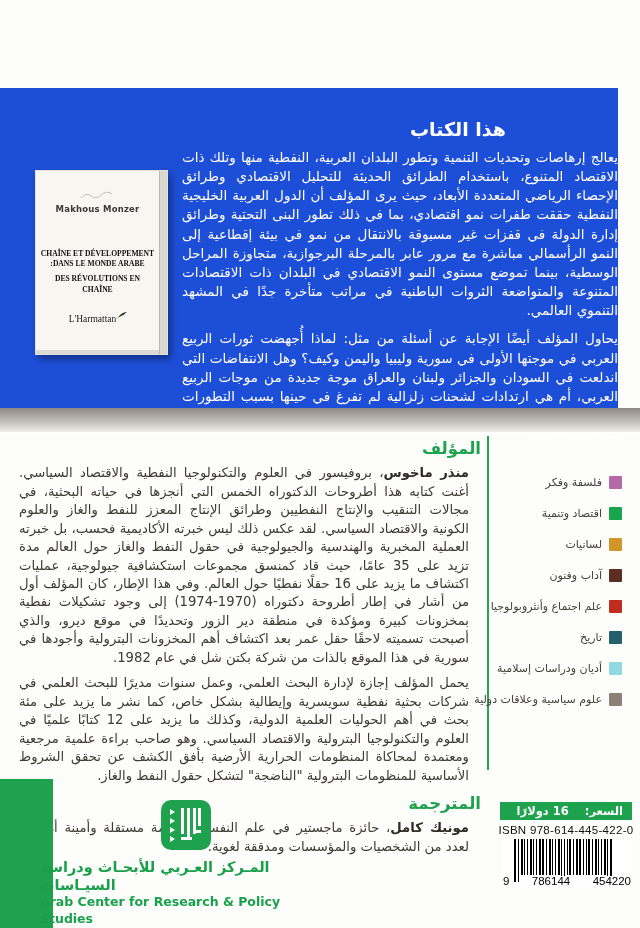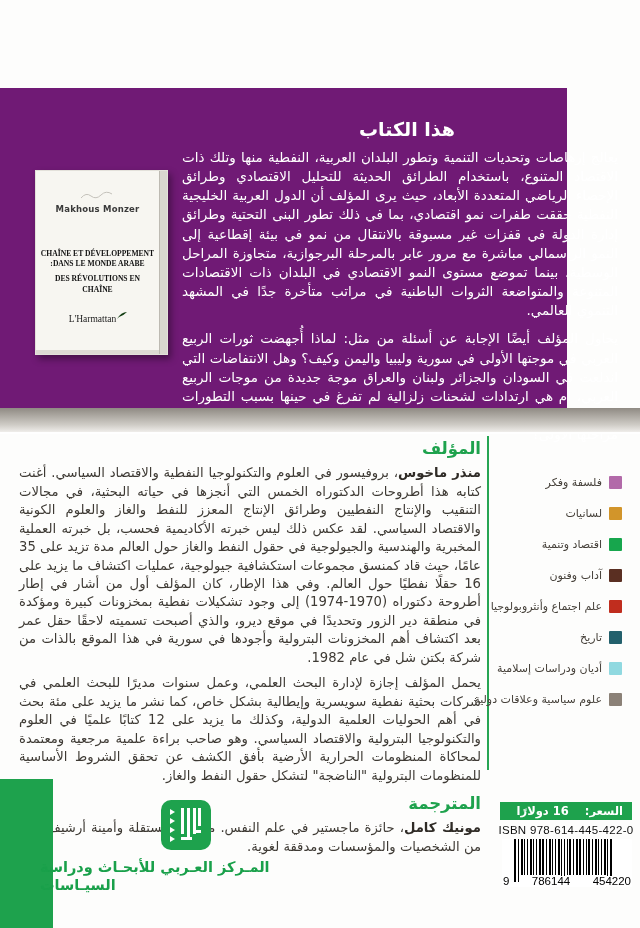--- a/index.html
+++ b/index.html
@@ -3,22 +3,22 @@
 <meta charset="utf-8">
 <style>
   html,body{margin:0;padding:0;background:#e9e9e9;}
   #page{
     position:relative;width:640px;height:928px;margin:0 auto;
     background:#fdfdfc;overflow:hidden;
     font-family:"DejaVu Sans",sans-serif;
   }
   
   .green-main{
-    position:absolute;left:0;top:88px;width:567px;height:320px;
-    background:#701a75;
+    position:absolute;left:0;top:88px;width:618px;height:320px;
+    background:#1d4ed8;
   }
   .gray-band{
     position:absolute;left:0;top:408px;width:640px;height:24px;
     background:linear-gradient(#8f8a83,#cfccc6 70%,#efedea);
     border-bottom:2px solid #fff;
   }
   .book-heading{
     position:absolute;top:30px;right:112px;
     color:#ffffff;font-size:19px;font-weight:bold;direction:rtl;
   }
@@ -57,21 +57,21 @@
   
   .white-main{
     position:absolute;left:19px;top:437px;width:462px;
     direction:rtl;text-align:justify;color:#3e3a34;
     font-size:13.2px;line-height:1.40;
   }
   .sec-heading{
     color:#1ea24d;font-size:16.5px;font-weight:bold;margin:0 0 4px 0;
   }
   .sec-heading.second{margin-top:7px;}
-  .white-main p{margin:0 0 7px 0;}
+  .white-main p{margin:0 12px 7px 0;}
   .lead-name{font-weight:bold;color:#2f2b26;}
   .v-sep{
     position:absolute;left:487px;top:436px;width:2px;height:334px;background:#27a553;
   }
   
   .cat-rail{position:absolute;right:18px;top:476px;direction:rtl;}
   .cat-item{display:flex;align-items:flex-start;gap:7px;margin-bottom:11px;height:20px;white-space:nowrap;}
   .cat-square{width:13px;height:13px;border-radius:1px;flex:0 0 auto;}
   .cat-label{font-size:11px;color:#46413a;}
   
@@ -145,26 +145,26 @@
   </div>
 
   <div class="v-sep"></div>
 
   <div class="cat-rail">
       <div class="cat-item">
         <span class="cat-square" style="background: rgb(178, 106, 169);"></span>
         <span class="cat-label">فلسفة وفكر</span>
       </div>
       <div class="cat-item">
+        <span class="cat-square" style="background: rgb(23, 166, 77);"></span>
+        <span class="cat-label">اقتصاد وتنمية</span>
+      </div>
+      <div class="cat-item">
         <span class="cat-square" style="background: rgb(210, 149, 42);"></span>
         <span class="cat-label">لسانيات</span>
-      </div>
-      <div class="cat-item">
-        <span class="cat-square" style="background: rgb(23, 166, 77);"></span>
-        <span class="cat-label">اقتصاد وتنمية</span>
       </div>
       <div class="cat-item">
         <span class="cat-square" style="background: rgb(90, 47, 34);"></span>
         <span class="cat-label">آداب وفنون</span>
       </div>
       <div class="cat-item">
         <span class="cat-square" style="background: rgb(192, 45, 30);"></span>
         <span class="cat-label">علم اجتماع وأنثروبولوجيا</span>
       </div>
       <div class="cat-item">
@@ -193,20 +193,21 @@
         <polygon points="9,36 14,39 9,42"></polygon>
         <rect x="20" y="8" width="3" height="26"></rect>
         <rect x="26" y="8" width="3" height="32"></rect>
         <rect x="32" y="8" width="3" height="26"></rect>
         <rect x="37" y="8" width="3" height="18"></rect>
         <rect x="20" y="37" width="11" height="3"></rect>
         <rect x="32" y="30" width="8" height="3"></rect>
       </g>
     </svg>
     <div class="org-ar">المـركز العـربي للأبحـاث ودراسة السيـاسات</div>
+    <div class="org-en">Arab Center for Research &amp; Policy Studies</div>
   </div>
 
   <div class="price-bar">
     <span>السعر:</span>
     <span>16 دولارًا</span>
   </div>
 
   <div class="isbn-line">ISBN 978-614-445-422-0</div>
 
   <div class="barcode">

